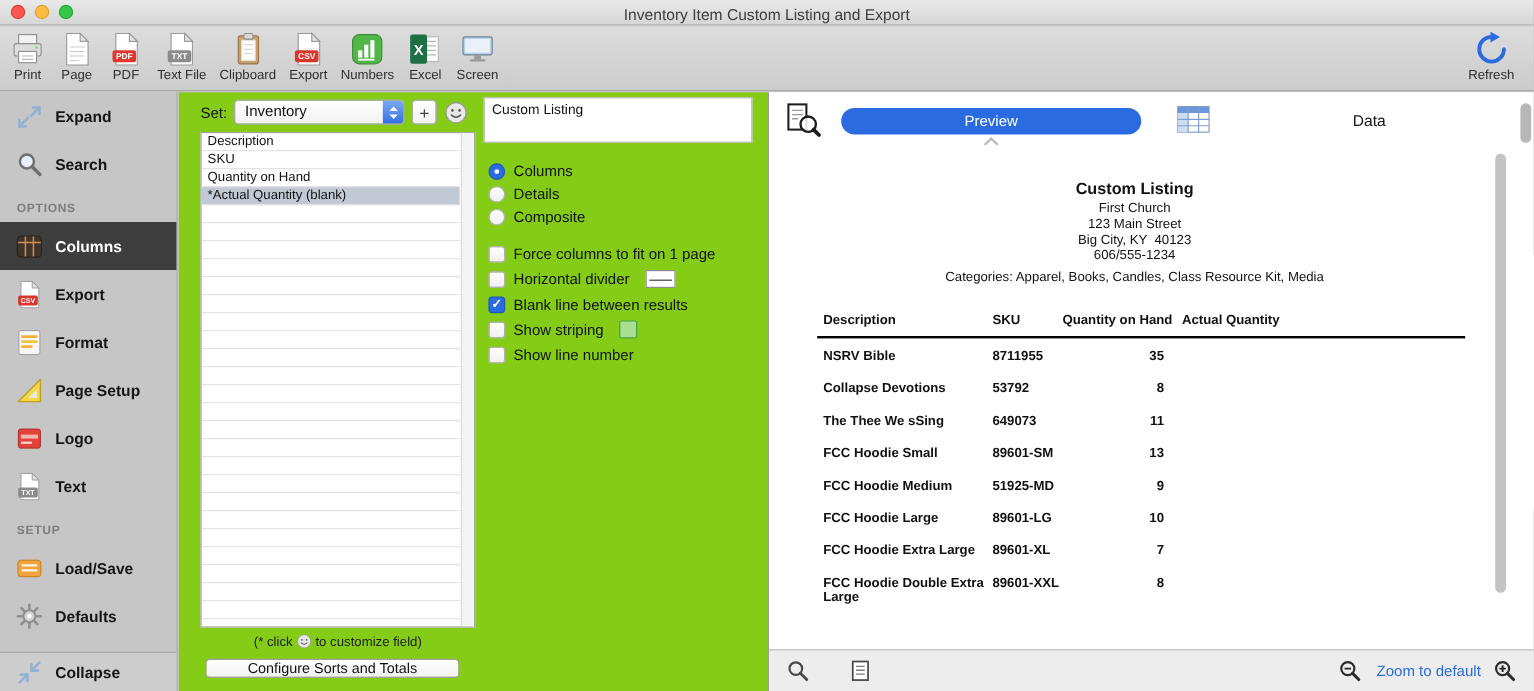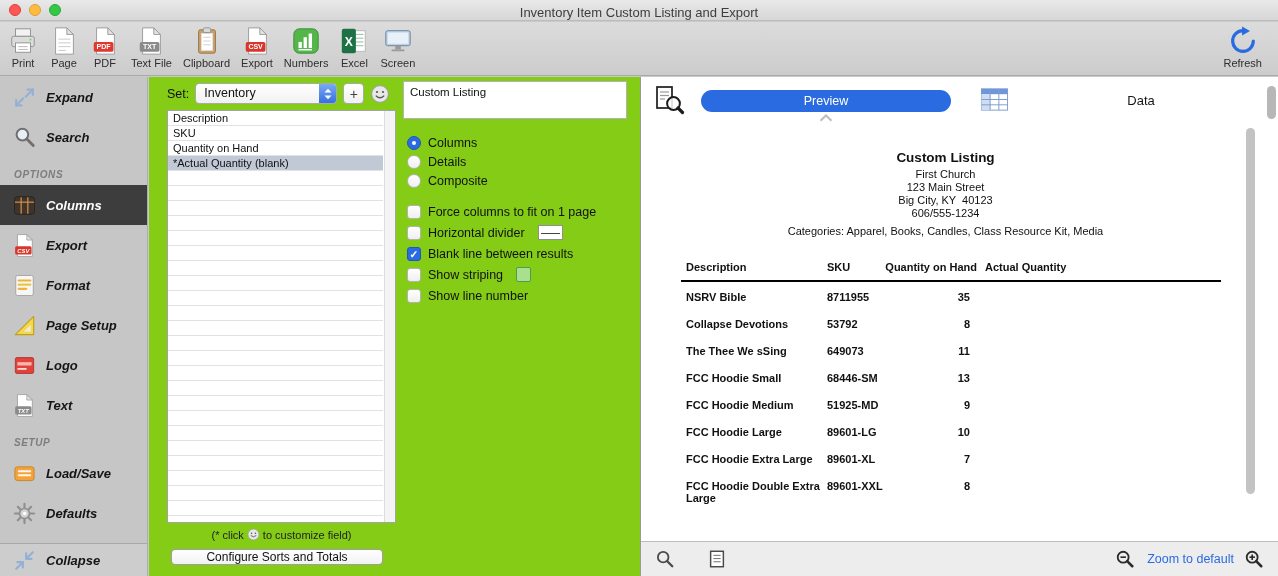--- a/index.html
+++ b/index.html
@@ -24,21 +24,21 @@
     display:flex; align-items:flex-start; padding:4px 8px 0 8px; }
   .tb-items { display:flex; }
   .tb-item { display:flex; flex-direction:column; align-items:center; margin-right:11px; }
   .tb-icon { width:30px; height:30px; display:block; }
   .tb-label { font-size:11px; color:#2e2e2e; margin-top:1px; white-space:nowrap; }
   .tb-refresh { margin-left:auto; margin-right:8px; }
   .icon svg { display:block; width:100%; height:100%; }
 
   
   .sidebar { position:absolute; top:77px; left:0; width:148px; bottom:0;
-    background:#c6c6c6; border-right:1px solid #adadad;font-style:italic; }
+    background:#c6c6c6; border-right:1px solid #adadad; }
   .side-item { display:flex; align-items:center; gap:9px; height:40px; padding-left:12px;
     font-weight:bold; font-size:13px; color:#151515; }
   .side-item.selected { background:var(--side-sel,#3d3d3d); color:#fff; }
   .side-icon { width:25px; height:25px; flex:0 0 25px; }
   .side-section { height:28px; padding:12px 0 0 14px; font-size:10px; font-weight:bold;
     letter-spacing:0.6px; color:#7d7d7d; }
   .side-collapse { position:absolute; left:0; right:0; bottom:0; height:33px;
     background:#cdcdcd; border-top:1px solid #a9a9a9; display:flex; align-items:center;
     gap:9px; padding-left:12px; font-weight:bold; font-size:13px; color:#151515; }
 
@@ -600,21 +600,21 @@
                 <div class="cell c3"></div>
               </div>
               <div class="doc-row">
                 <div class="cell c0">The Thee We sSing</div>
                 <div class="cell c1">649073</div>
                 <div class="cell c2">11</div>
                 <div class="cell c3"></div>
               </div>
               <div class="doc-row">
                 <div class="cell c0">FCC Hoodie Small</div>
-                <div class="cell c1">68446-SM</div>
+                <div class="cell c1">89601-SM</div>
                 <div class="cell c2">13</div>
                 <div class="cell c3"></div>
               </div>
               <div class="doc-row">
                 <div class="cell c0">FCC Hoodie Medium</div>
                 <div class="cell c1">51925-MD</div>
                 <div class="cell c2">9</div>
                 <div class="cell c3"></div>
               </div>
               <div class="doc-row">

